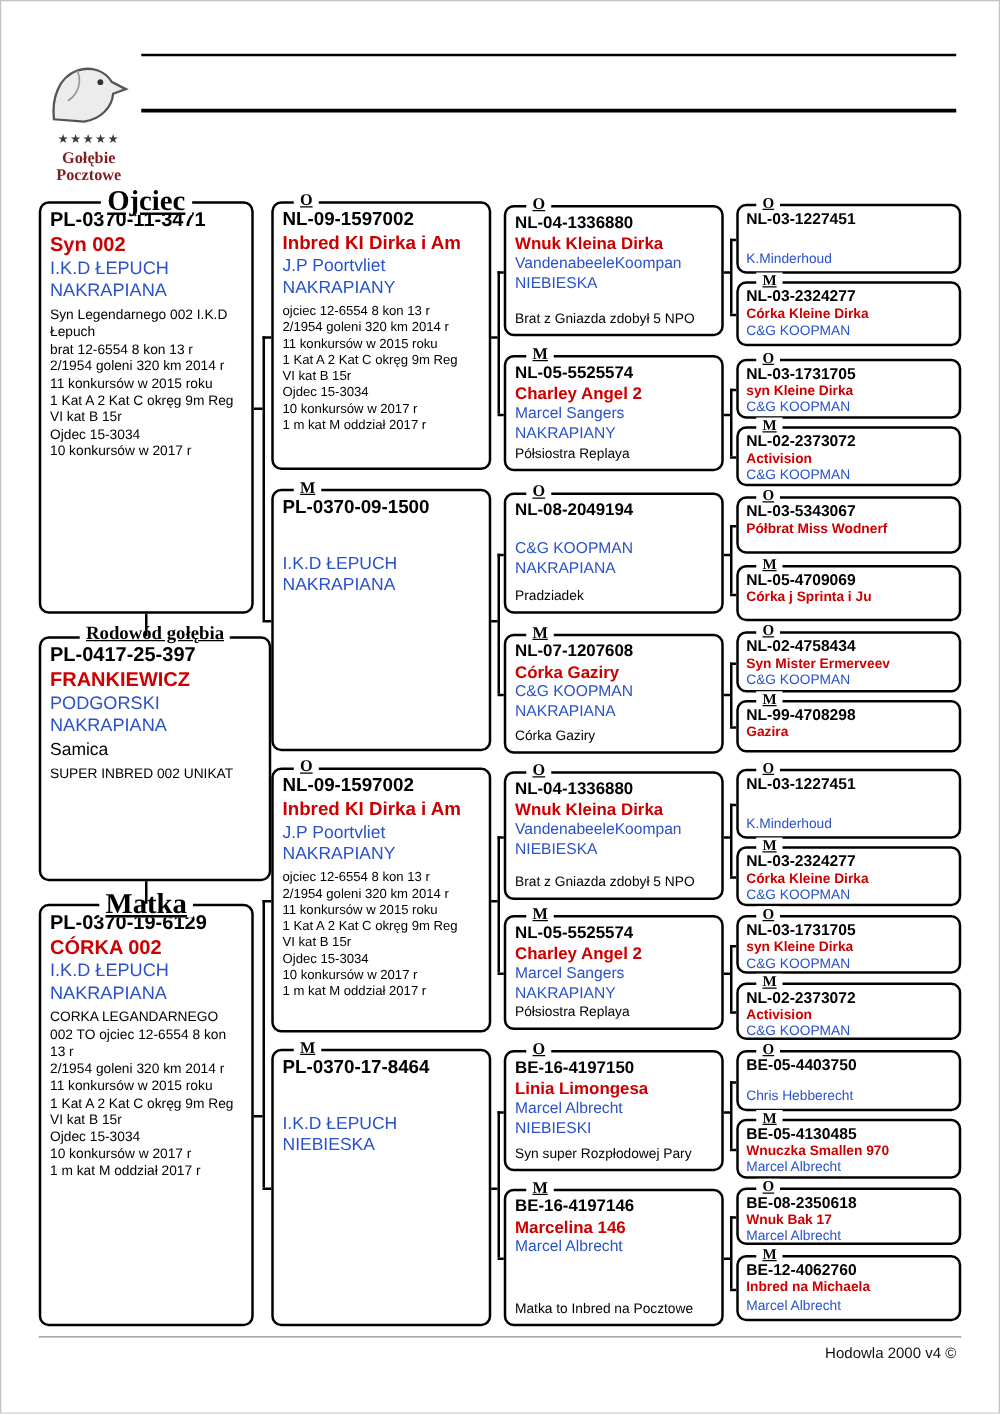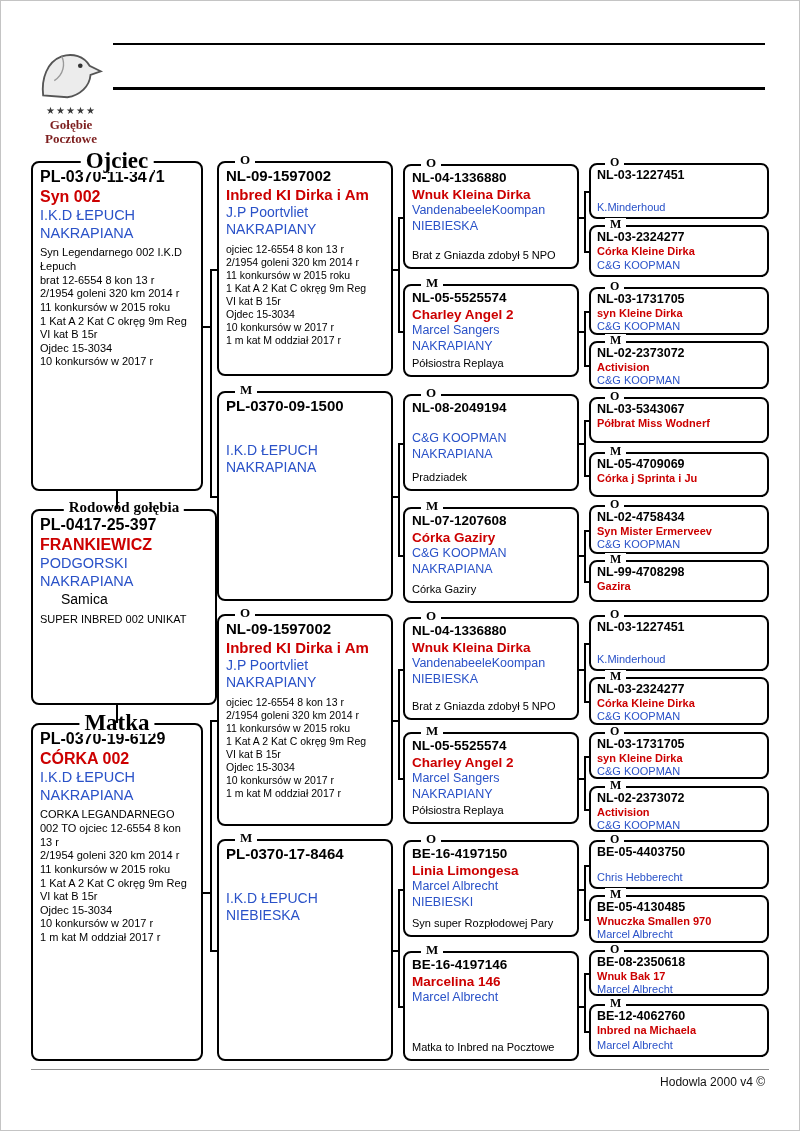--- a/index.html
+++ b/index.html
@@ -35,29 +35,30 @@
     border-radius: 8px;
     background: #fff;
     padding: 4px 7px;
   }
   .box-label {
     position: absolute; top: -10px; left: 16px;
     background: #fff; padding: 0 5px;
     font-family: "Liberation Serif", serif;
     font-weight: bold; font-size: 13px; line-height: 1; color: #000;
     white-space: nowrap;
+    text-decoration: underline;
   }
   .gen4 .box-label { font-size: 12px; top: -9px; left: 14px; }
   .label-big { left: 50%; transform: translateX(-50%); font-size: 23px; top: -14px; }
   .label-mid { left: 50%; transform: translateX(-50%); font-size: 15px; top: -11px; }
 
   .ring  { font-weight: bold; color: #000; font-size: 15px; line-height: 1.25; }
   .name  { font-weight: bold; color: #cc0000; font-size: 15px; line-height: 1.2; }
   .sub   { color: #2a52c8; font-size: 14px; line-height: 1.25; }
-  .extra { color: #000; font-size: 14px; line-height: 1.3; margin-left: 21px; }
+  .extra { color: #000; font-size: 14px; line-height: 1.3; }
   .desc  { color: #000; font-size: 10.5px; line-height: 1.24; white-space: pre-line; margin-top: 4px; }
 
   .gen1 .ring { font-size: 16px; }
   .gen1 .name { font-size: 16px; }
   .gen1 .sub  { font-size: 14.5px; }
   .gen1 .desc { font-size: 11px; }
 
   .gen2.no-name .ring + .sub { margin-top: 26px; }
 
   .gen3 { display: flex; flex-direction: column; }

